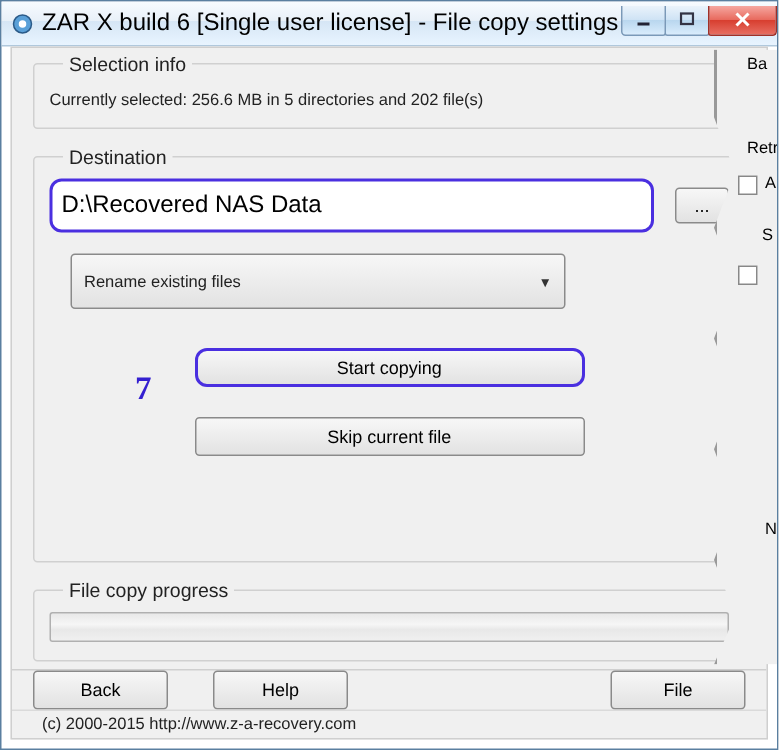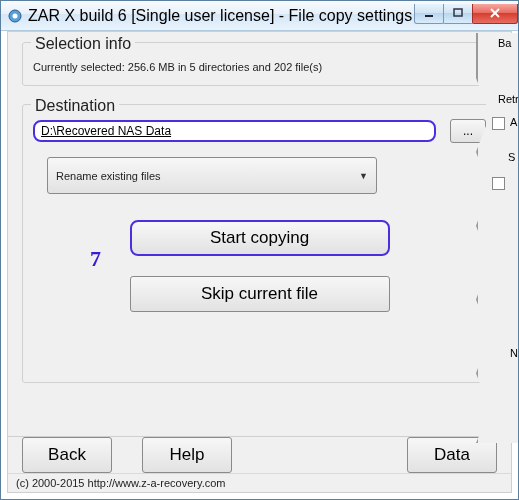--- a/index.html
+++ b/index.html
@@ -35,48 +35,48 @@
   }
   .client {
     position: absolute; top: 30px; left: 6px; right: 6px; bottom: 6px;
     background: #f0f0f0; border: 1px solid #cfcfcf;
     overflow: hidden;
     display: flex; flex-direction: column;
   }
   .content { position: relative; flex: 1; padding: 6px 14px 0 14px; }
 
   .groupbox { border: 1px solid #d0d0d0; border-radius: 3px; position: relative; margin-top: 10px; padding: 14px 10px 12px 10px; }
-  .groupbox .legend { position: absolute; top: -8px; left: 8px; background: #f0f0f0; padding: 0 4px; font-size: 16px; color: #222; }
+  .groupbox .legend { position: absolute; top: -8px; left: 19px; background: #f0f0f0; padding: 0 4px; font-size: 13px; color: #222; }
 
   .sel-text { font-size: 11px; color: #222; margin-top: 4px; }
 
   .dest-row { display: flex; align-items: center; gap: 14px; }
   .dest-input {
-    flex: 1; height: 22px; padding: 2px 6px; font-size: 12px;
-    border: 2px solid #4a2fe0; border-radius: 8px; background: #fff; text-decoration: underline;
+    flex: 1; height: 36px; padding: 2px 6px; font-size: 16px;
+    border: 2px solid #4a2fe0; border-radius: 8px; background: #fff;
   }
   .browse-btn {
     width: 36px; height: 24px;
     background: linear-gradient(to bottom,#f7f7f7,#e2e2e2);
     border: 1px solid #8a8a8a; border-radius: 3px; font-size: 12px;
     cursor: pointer;
   }
   .dropdown {
     width: 330px; height: 37px; margin-top: 14px; margin-left: 14px;
     background: linear-gradient(to bottom,#f7f7f7,#e2e2e2);
     border: 1px solid #8a8a8a; border-radius: 3px;
     display:flex; align-items:center; justify-content:space-between;
     padding: 0 8px; font-size: 11px; color: #222; cursor: pointer;
   }
   .chev { font-size: 9px; color:#333; }
 
   .action-row { display:flex; align-items:center; gap: 10px; margin-top: 26px; justify-content: center; width: 100%; position: relative; }
   .btn {
-    height: 36px; background: linear-gradient(to bottom,#f7f7f7,#e2e2e2);
-    border: 1px solid #8a8a8a; border-radius: 3px; font-size: 17px;
+    height: 26px; background: linear-gradient(to bottom,#f7f7f7,#e2e2e2);
+    border: 1px solid #8a8a8a; border-radius: 3px; font-size: 12px;
     padding: 0 18px; cursor: pointer;
   }
   .btn.wide { width: 260px; }
   .btn.hl { border: 2px solid #4a2fe0; border-radius: 8px; }
 
   .annot { position:absolute; font-size: 22px; font-weight: bold; color:#3420d0; font-family: Georgia, serif; }
   .annot6 { top: 85px; left: 158px; }
   .annot7 { left: 82px; top: 214px; }
 
   .skip-row { display:flex; justify-content:center; margin-top: 20px; }
@@ -96,21 +96,21 @@
   .cut-panel .chk { position:absolute; left:14px; width:13px; height:13px; border:1px solid #888; background:#fff; }
 
   .footer {
     border-top: 1px solid #cfcfcf;
     padding: 0 14px; display:flex; gap: 30px;
   }
   .footer .btn { width: 90px; }
   .footer .spacer { flex:1; }
 
   .copyright {
-    border-top: 1px solid #dadada; padding: 3px 8px; font-size: 11px; color:#222;
+    border-top: 1px solid #dadada; padding: 3px 20px; font-size: 11px; color:#222;
   }
 </style>
 </head>
 <body>
 
 <div class="window">
 
   <div class="titlebar">
     <span class="title-icon">
       <svg viewBox="0 0 16 16">
@@ -162,28 +162,32 @@
         </div>
 
         <div class="action-row">
           <button class="btn wide hl">Start copying</button>
         </div>
         <div class="skip-row">
           <button class="btn wide">Skip current file</button>
         </div>
       </div>
 
+      <div class="groupbox progress-box">
+        <span class="legend">File copy progress</span>
+        <div class="progress"></div>
+      </div>
 
     </div>
 
     <div class="footer">
       <button class="btn">Back</button>
       <button class="btn">Help</button>
       <div class="spacer"></div>
-      <button class="btn">Data</button>
+      <button class="btn">File</button>
     </div>
 
     <div class="copyright">(c) 2000-2015 http://www.z-a-recovery.com</div>
   </div>
 
   <div class="cut-panel">
     <span class="lbl" style="top:4px;">Ba</span>
     <span class="lbl" style="top:60px;">Retr</span>
     <span class="chk" style="top:84px;"></span>
     <span class="lbl" style="top:83px; left:32px;">A</span>

